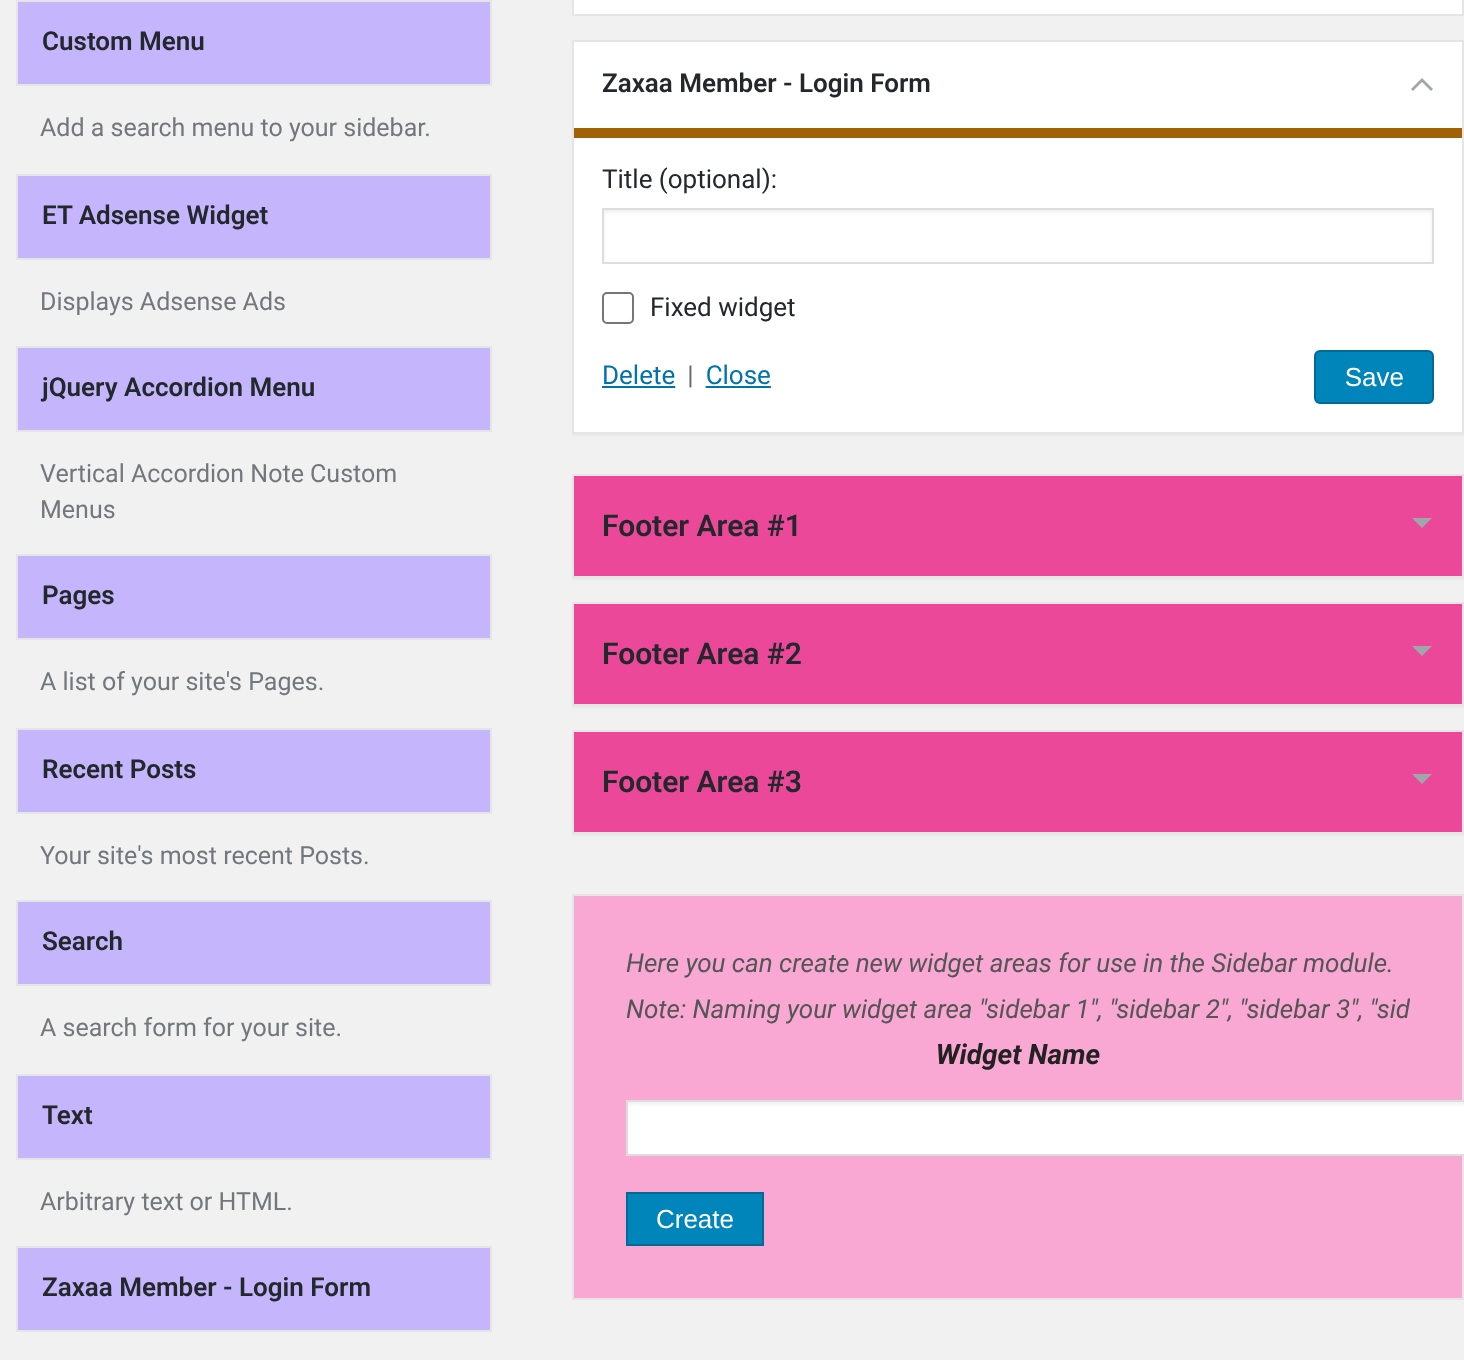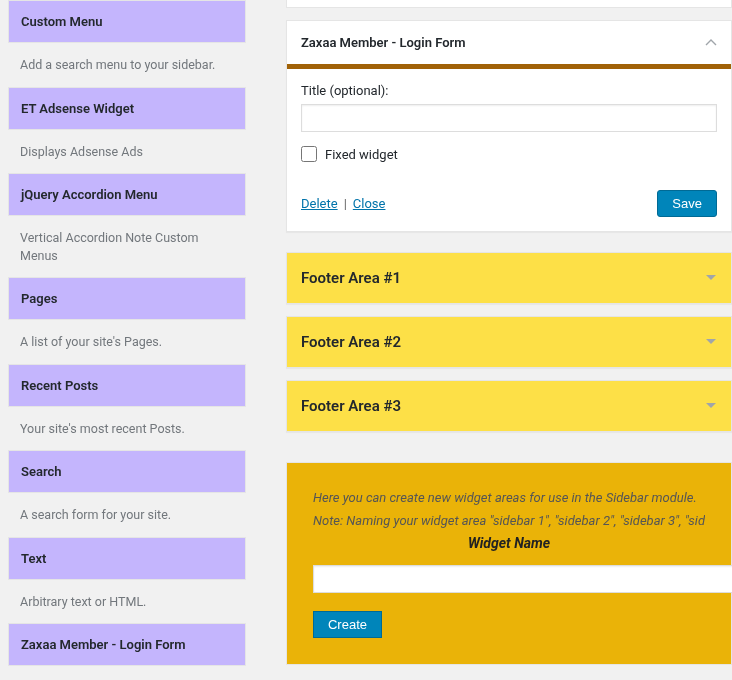--- a/index.html
+++ b/index.html
@@ -94,21 +94,21 @@
     display: flex;
     align-items: center;
     gap: 8px;
     font-size: 13px;
     color: #23282d;
   }
   .check-row input[type=checkbox]{
     width: 16px; height: 16px; border:1px solid #b4b9be; background:#fff;
   }
   .widget-actions {
-    margin-top: 28px;
+    margin-top: 13px;
     display: flex;
     align-items: center;
   }
   .link-a {
     color: #0073aa;
     text-decoration: underline;
     cursor: pointer;
     font-size: 13px;
   }
   .sep {
@@ -119,42 +119,42 @@
     margin-left: auto;
     background: #0085ba;
     border: 1px solid #006a95;
     color: #fff;
     padding: 5px 14px;
     border-radius: 3px;
     font-size: 13px;
     cursor: pointer;
   }
   .area-box {
-    background: #fde047;
+    background: #ec4899;
     border: 1px solid #e5e5e5;
     box-shadow: 0 1px 1px rgba(0,0,0,.04);
     margin-bottom: 12px;
   }
   .area-head {
     display: flex;
     align-items: center;
     padding: 16px 14px;
     cursor: pointer;
   }
   .area-title {
     font-size: 15px;
     font-weight: 600;
     color: #23282d;
   }
   .area-head .toggle {
     margin-left: auto;
     color: #a0a5aa;
   }
   .create-panel {
-    background: #eab308;
+    background: #f9a8d4;
     border: 1px solid #e5e5e5;
     padding: 26px 26px 26px 26px;
     margin-top: 30px;
   }
   .hint {
     font-style: italic;
     color: #555;
     font-size: 13px;
     line-height: 1.45;
     margin-bottom: 4px;

